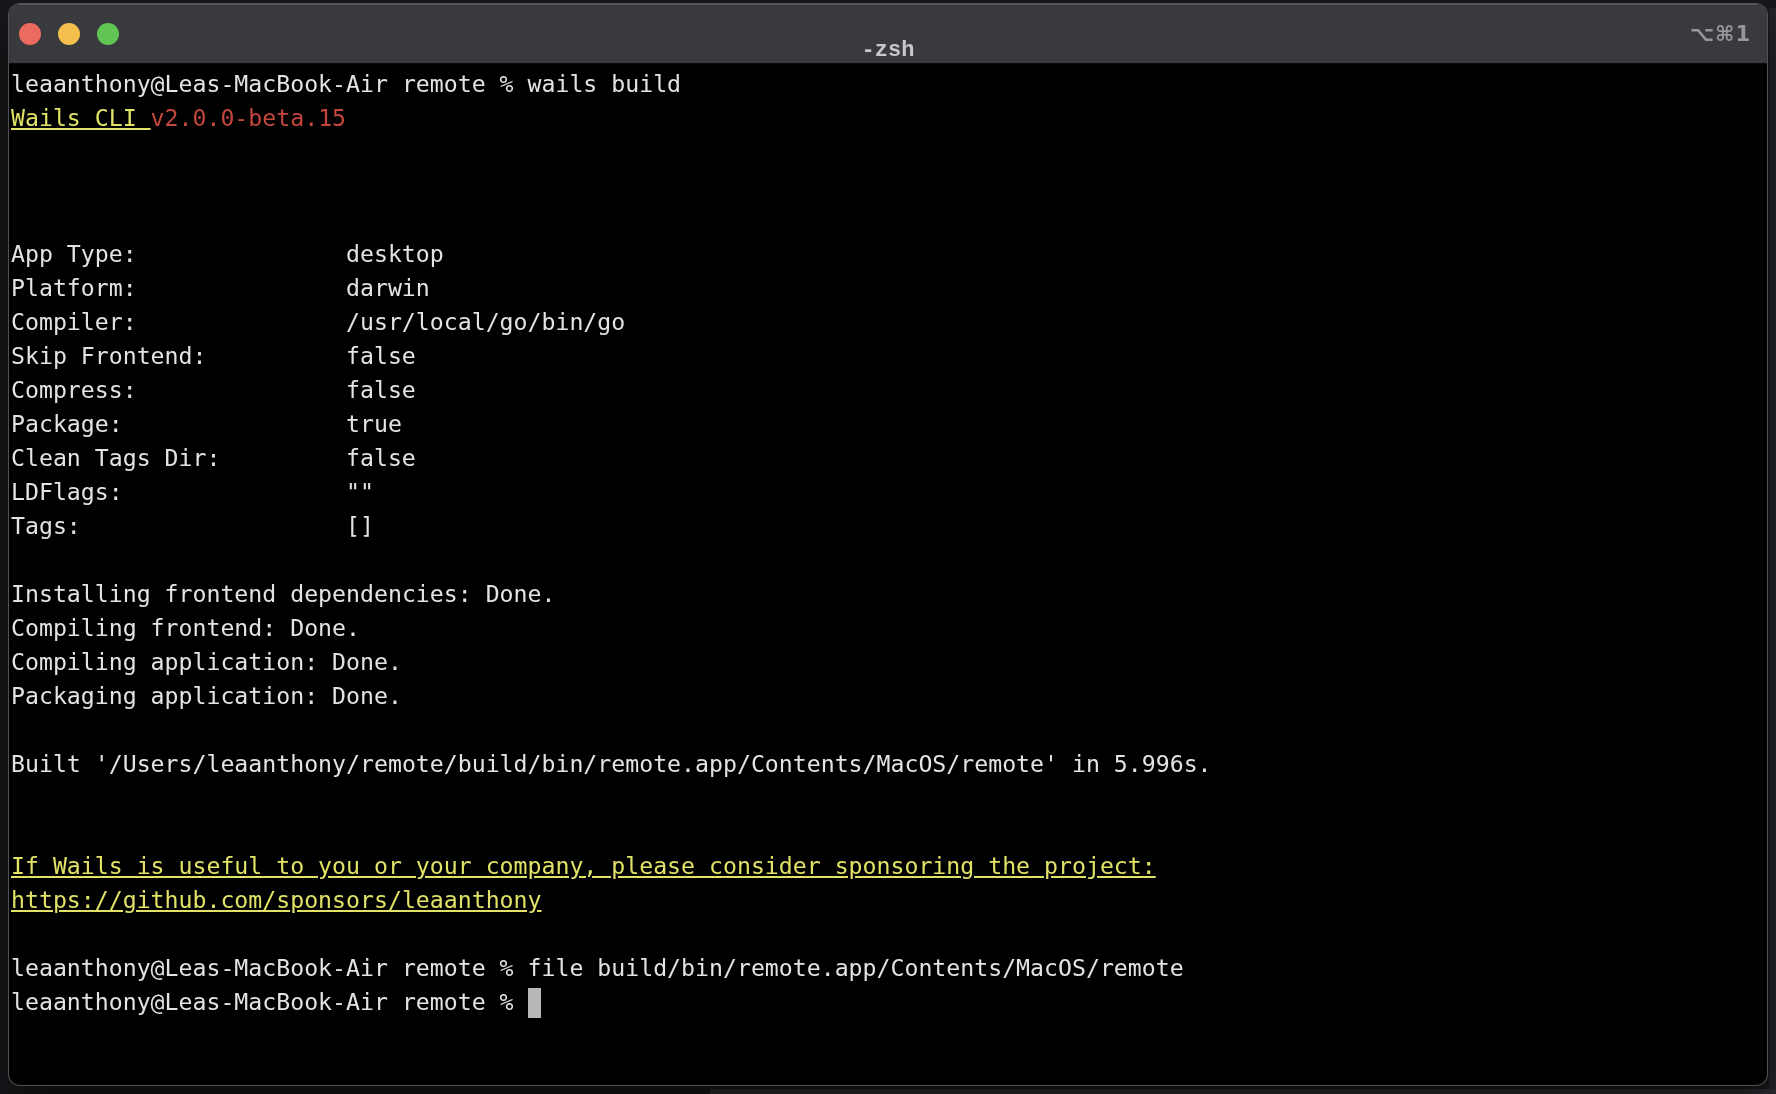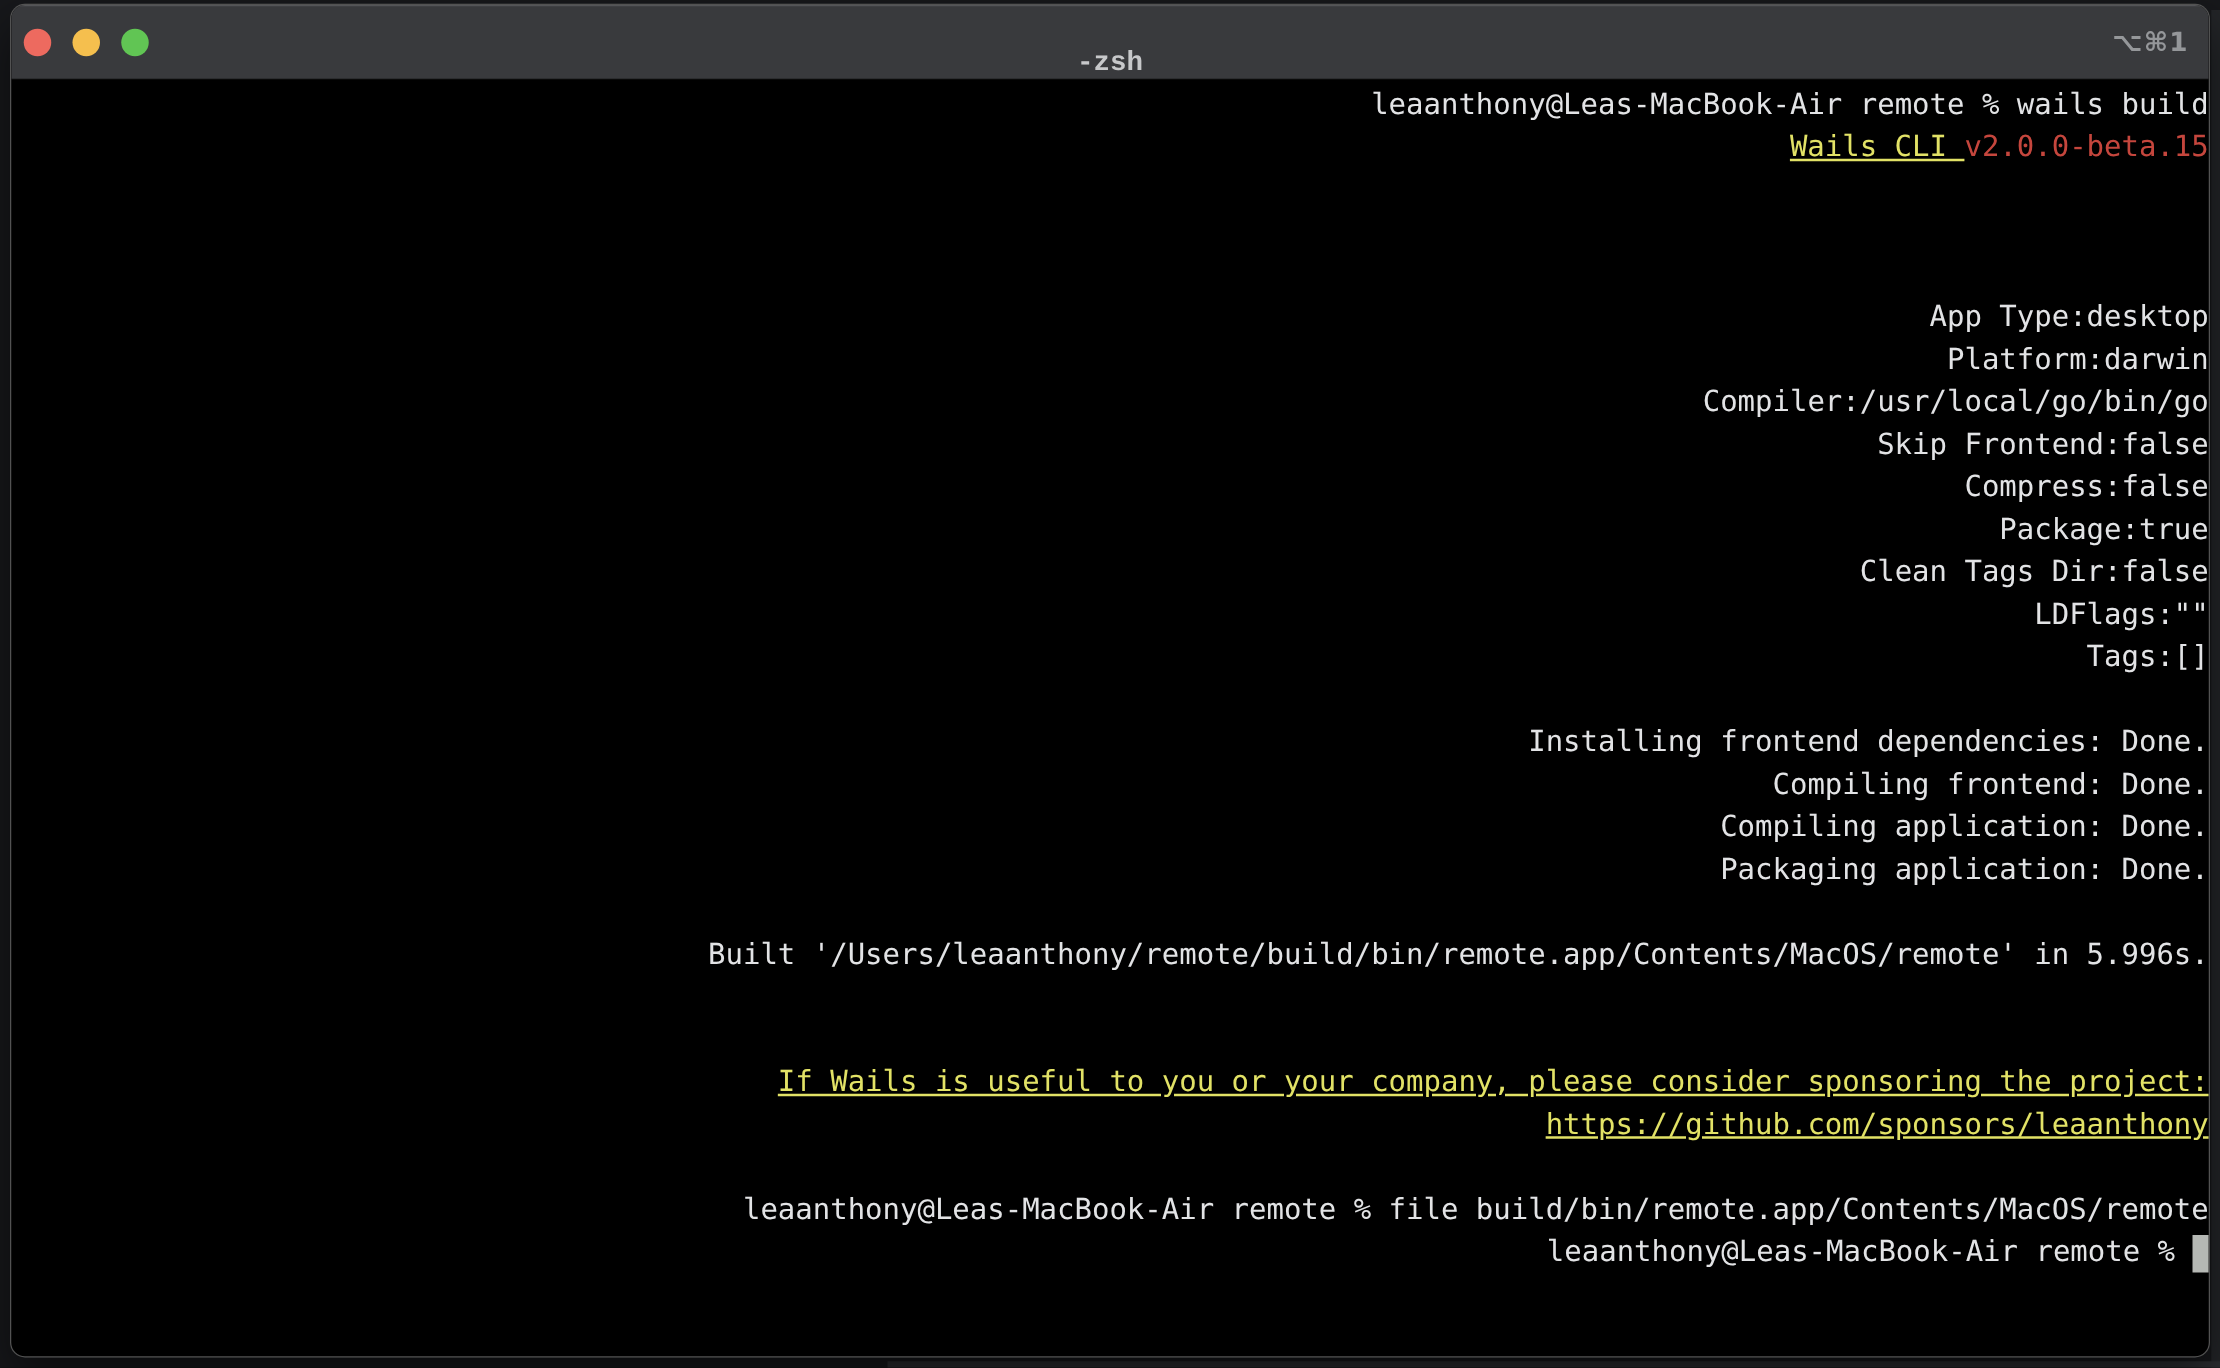--- a/index.html
+++ b/index.html
@@ -48,21 +48,21 @@
     font-family: "DejaVu Sans", sans-serif;
     font-size: 21px; font-weight: 700; letter-spacing: 1px;
     color: var(--shortcut-text, #95979a);
   }
   .content {
     padding: 3px 0 0 2px;
     font-size: 23.2px; line-height: 34px;
     color: var(--default, #e2e3e5);
     cursor: text;
   }
-  .line { height: 34px; white-space: pre; text-align: right; }
+  .line { height: 34px; white-space: pre; }
   .config-label { display: inline-block; width: 24ch; white-space: pre; }
   .cursor {
     display: inline-block; width: 13px; height: 30px;
     vertical-align: bottom; margin-bottom: 1px;
     background: var(--cursor, #b5b8b4);
   }
   .c-yellow { color: var(--yellow, #e2e266); text-decoration: underline; }
   .c-red { color: var(--red, #c5463d); }
   .c-default { color: var(--default, #e2e3e5); }
 </style>

